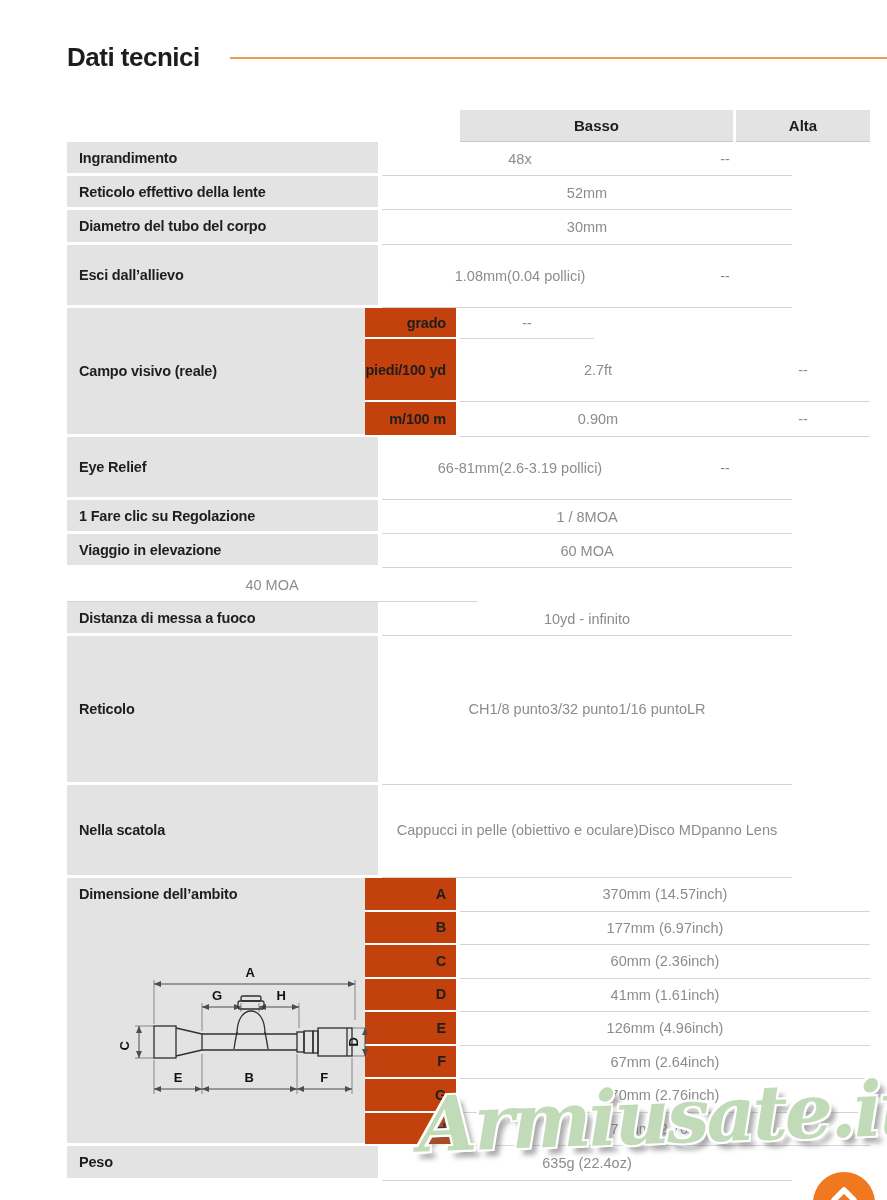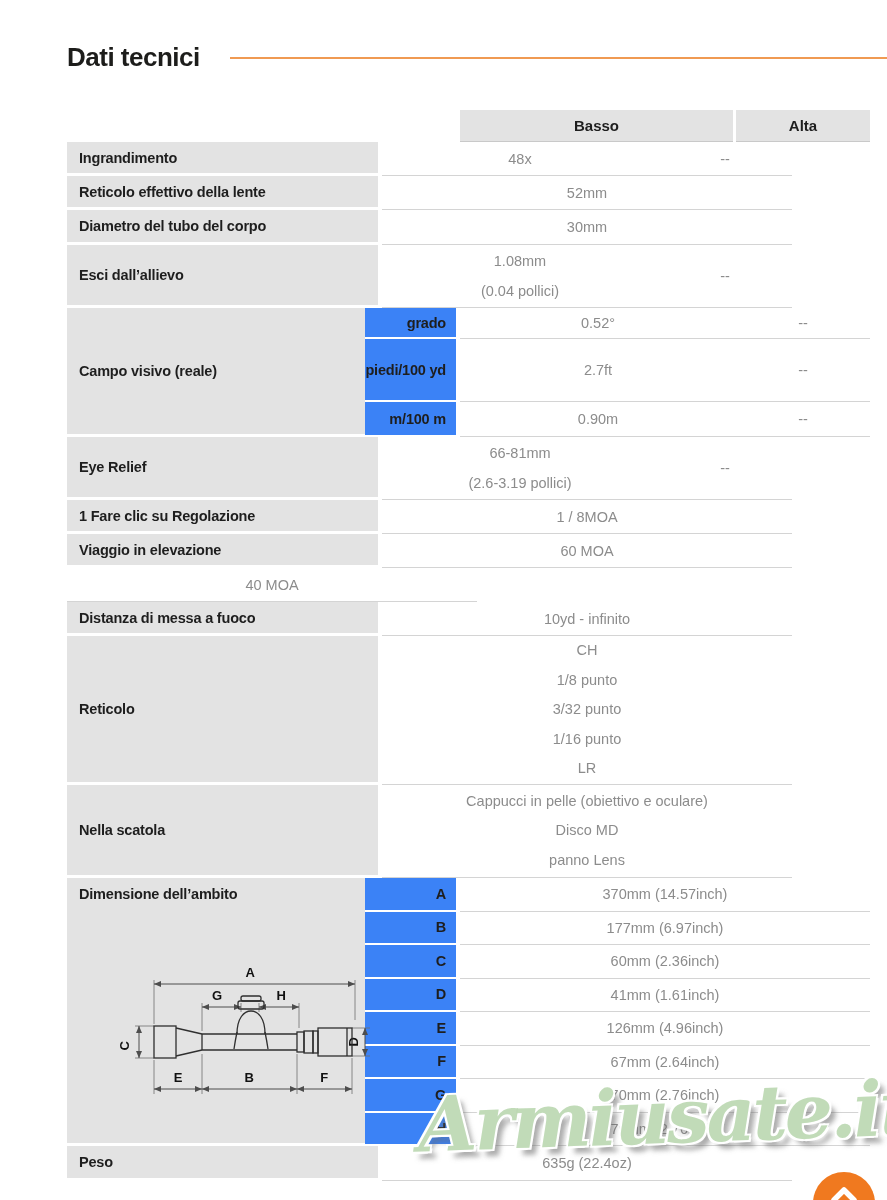--- a/index.html
+++ b/index.html
@@ -30,33 +30,33 @@
     background:#e3e3e3;box-sizing:border-box;margin-right:4px;
     display:flex;align-items:center;padding-left:12px;
     font-weight:bold;font-size:14.5px;color:#1e1e1e;
     border-bottom:3px solid #fff;letter-spacing:-0.2px;
   }
   .lbl-full{width:311px;}
   .lbl-main{width:298px;margin-right:0;}
   .stack{display:flex;flex-direction:column;}
   .srow{display:flex;}
   .scell{
-    background:#3b82f6;box-sizing:border-box;width:91px;margin-right:4px;
+    background:#c2410c;box-sizing:border-box;width:91px;margin-right:4px;
     display:flex;align-items:center;justify-content:flex-end;text-align:right;
     padding-right:10px;font-weight:bold;font-size:14.5px;color:#1e1e1e;
     border-bottom:2px solid #fff;letter-spacing:-0.2px;
   }
   .vcell{
     box-sizing:border-box;display:flex;align-items:center;justify-content:center;
     color:#8c8c8c;font-size:14.5px;border-bottom:1px solid #d4d4d4;text-align:center;
   }
   .vspan{width:410px;}
   .vbasso{width:276px;}
   .valta{width:134px;}
-  .vcol{flex-direction:column;justify-content:center;line-height:30px;}
+  .vcol{justify-content:center;line-height:30px;}
   .lh29{line-height:29.6px;}
   .h31{min-height:31px;} .h33{min-height:33.5px;} .h34{min-height:34px;}
   .h35{min-height:35px;} .h63{min-height:63px;} .h129{min-height:129px;}
   .h149{min-height:149px;} .h93{min-height:93px;} .h268{min-height:268px;}
 
   
   .dims{position:relative;display:block;padding-left:0;text-align:right;}
   .dims-title{position:absolute;top:8px;left:12px;font-weight:bold;font-size:14.5px;color:#1e1e1e;}
   .scope-svg{position:absolute;left:40px;top:76px;z-index:2;}
   .scope{fill:none;stroke:#2f2f2f;stroke-width:1.3;}
@@ -119,21 +119,20 @@
       <div>(0.04 pollici)</div>
     </div>
     <div class="vcell valta h63">--</div>
   </div>
 
   <div class="row">
     <div class="lbl lbl-main h129">Campo visivo (reale)</div>
     <div class="stack">
       <div class="srow">
         <div class="scell h31">grado</div>
-        <div class="vcell vbasso h31">0.52°</div>
         <div class="vcell valta h31">--</div>
       </div>
       <div class="srow">
         <div class="scell h63">piedi/100 yd</div>
         <div class="vcell vbasso h63">2.7ft</div>
         <div class="vcell valta h63">--</div>
       </div>
       <div class="srow">
         <div class="scell h35">m/100 m</div>
         <div class="vcell vbasso h35">0.90m</div>

